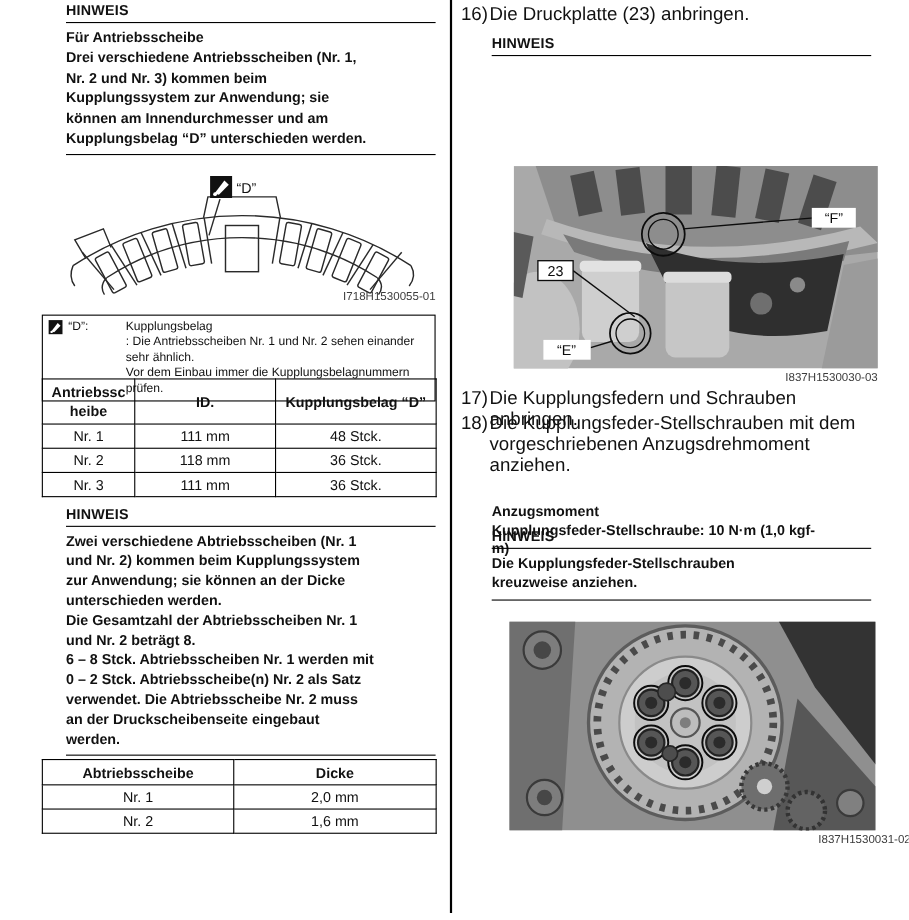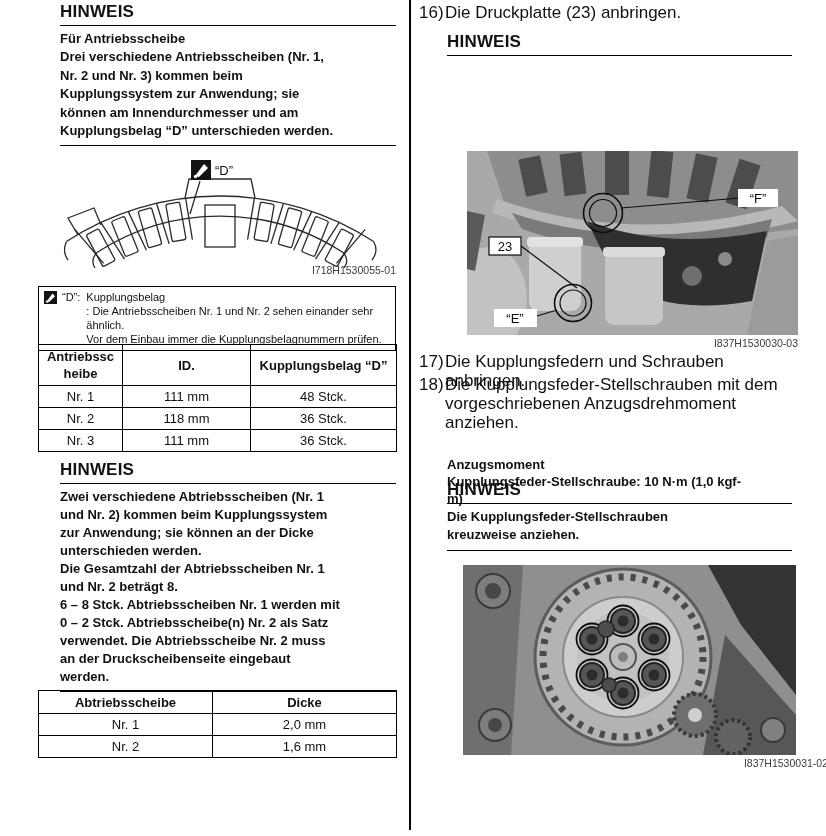--- a/index.html
+++ b/index.html
@@ -5,39 +5,39 @@
   html,body{margin:0;padding:0;background:#fff;}
   body{width:826px;height:836px;position:relative;overflow:hidden;
        font-family:"Liberation Sans",sans-serif;color:#111;}
   .divider{position:absolute;left:409px;top:0;width:1.5px;height:830px;background:#000;}
   .col{position:absolute;top:0;}
   .col-left{left:38px;width:358px;}
   .col-right{left:419px;width:398px;}
   .abs{position:absolute;}
   
   .note{font-weight:bold;font-size:13px;}
-  .note-heading{font-size:17px;font-weight:bold;padding:2px 0 3px 0;
+  .note-heading{font-size:13px;font-weight:bold;padding:2px 0 3px 0;
                 border-bottom:1.5px solid #000;letter-spacing:.2px;}
   .note-body{white-space:pre-line;line-height:18.4px;padding:4px 0 5px 0;
              border-bottom:1.5px solid #000;}
   
   .step{display:flex;font-size:17px;line-height:19px;}
   .step-num{width:26px;flex:0 0 26px;}
   .step-text{flex:1;}
   
   table.spec{border-collapse:collapse;width:100%;font-size:13px;table-layout:fixed;}
   table.spec th,table.spec td{border:1.5px solid #000;text-align:center;
       padding:1px 4px;overflow:hidden;}
   table.spec th{font-weight:bold;word-break:break-all;line-height:17px;}
   table.spec td{height:19px;margin-left:18px;}
   
   .legend{border:1.2px solid #000;font-size:11px;line-height:14px;
           padding:3px 5px 4px 5px;display:flex;align-items:flex-start;}
   .legend .term{font-weight:normal;margin:0 6px 0 5px;white-space:nowrap;}
-  .legend .lines{white-space:pre-line;flex:1;}
+  .legend .lines{white-space:pre-line;flex:1;margin-left:28px;}
   .image-id{font-size:10.5px;color:#3c3c3c;text-align:right;}
   .torque{font-weight:bold;font-size:13px;line-height:17px;white-space:pre-line;margin-top:40px;}
   .photo-wrap{position:absolute;}
   .photo-wrap svg{display:block;}
   .photo-wrap .image-id{margin-top:2px;}
 </style>
 </head>
 <body>
 
 <div class="divider"></div>

